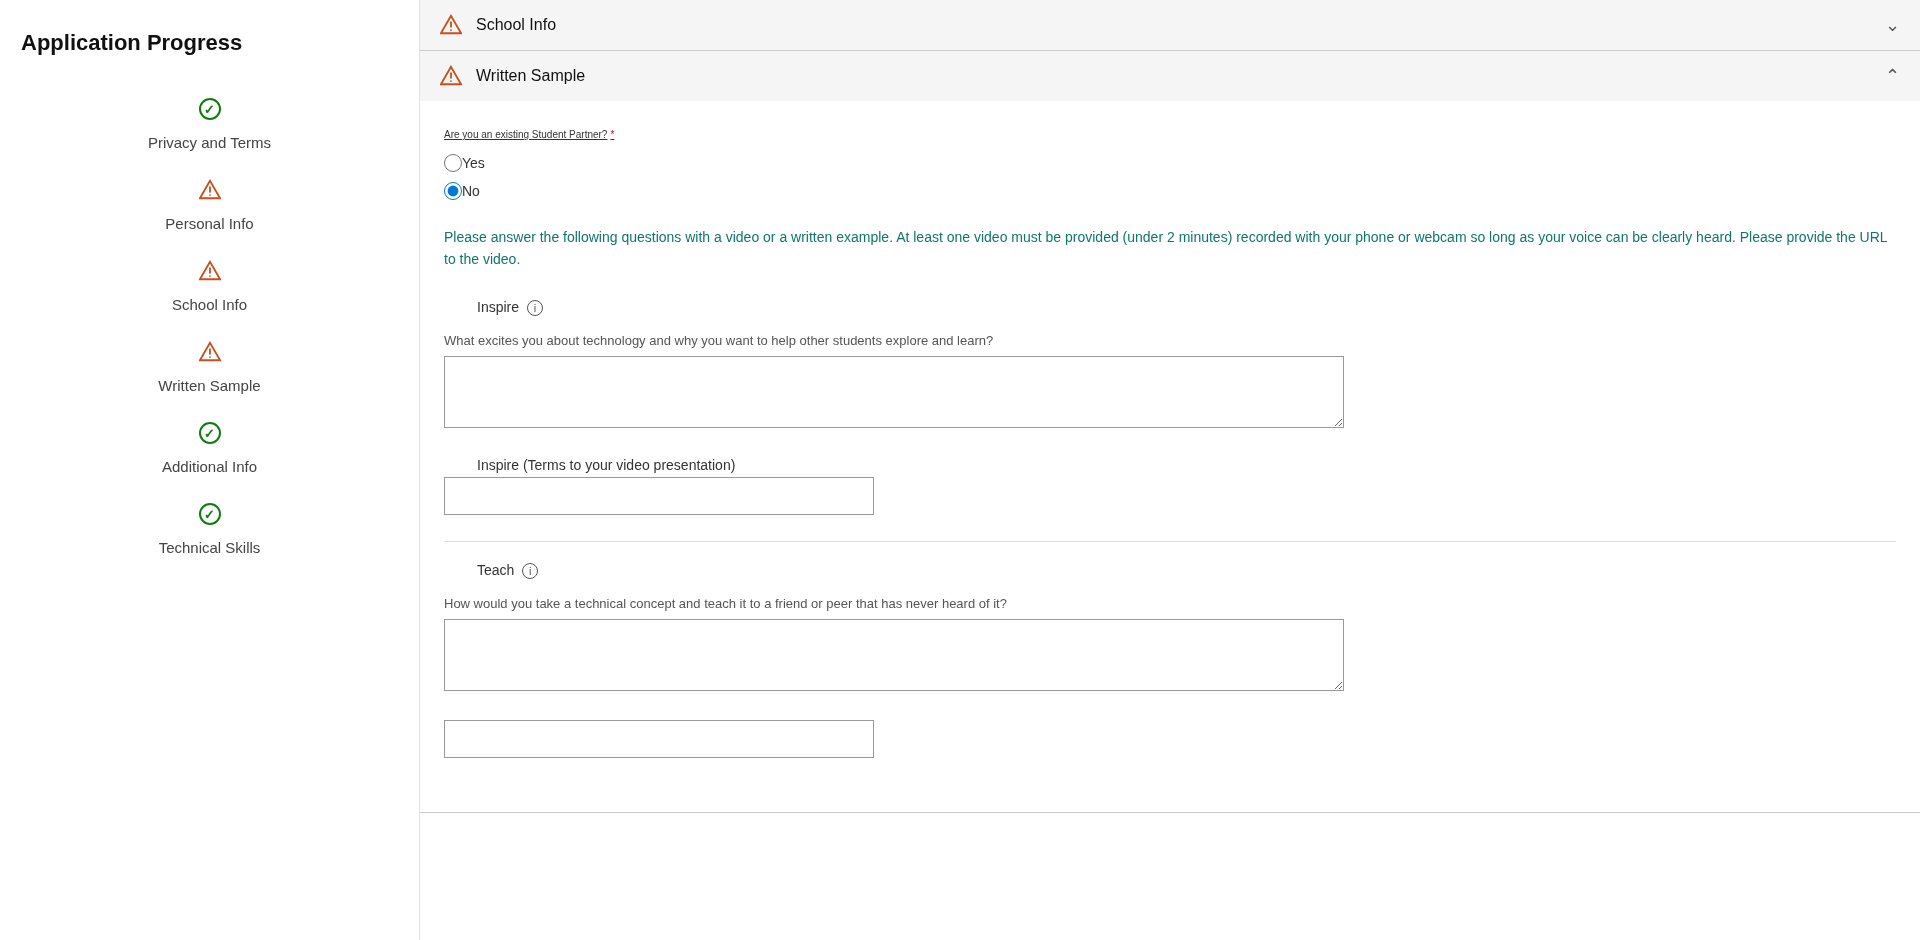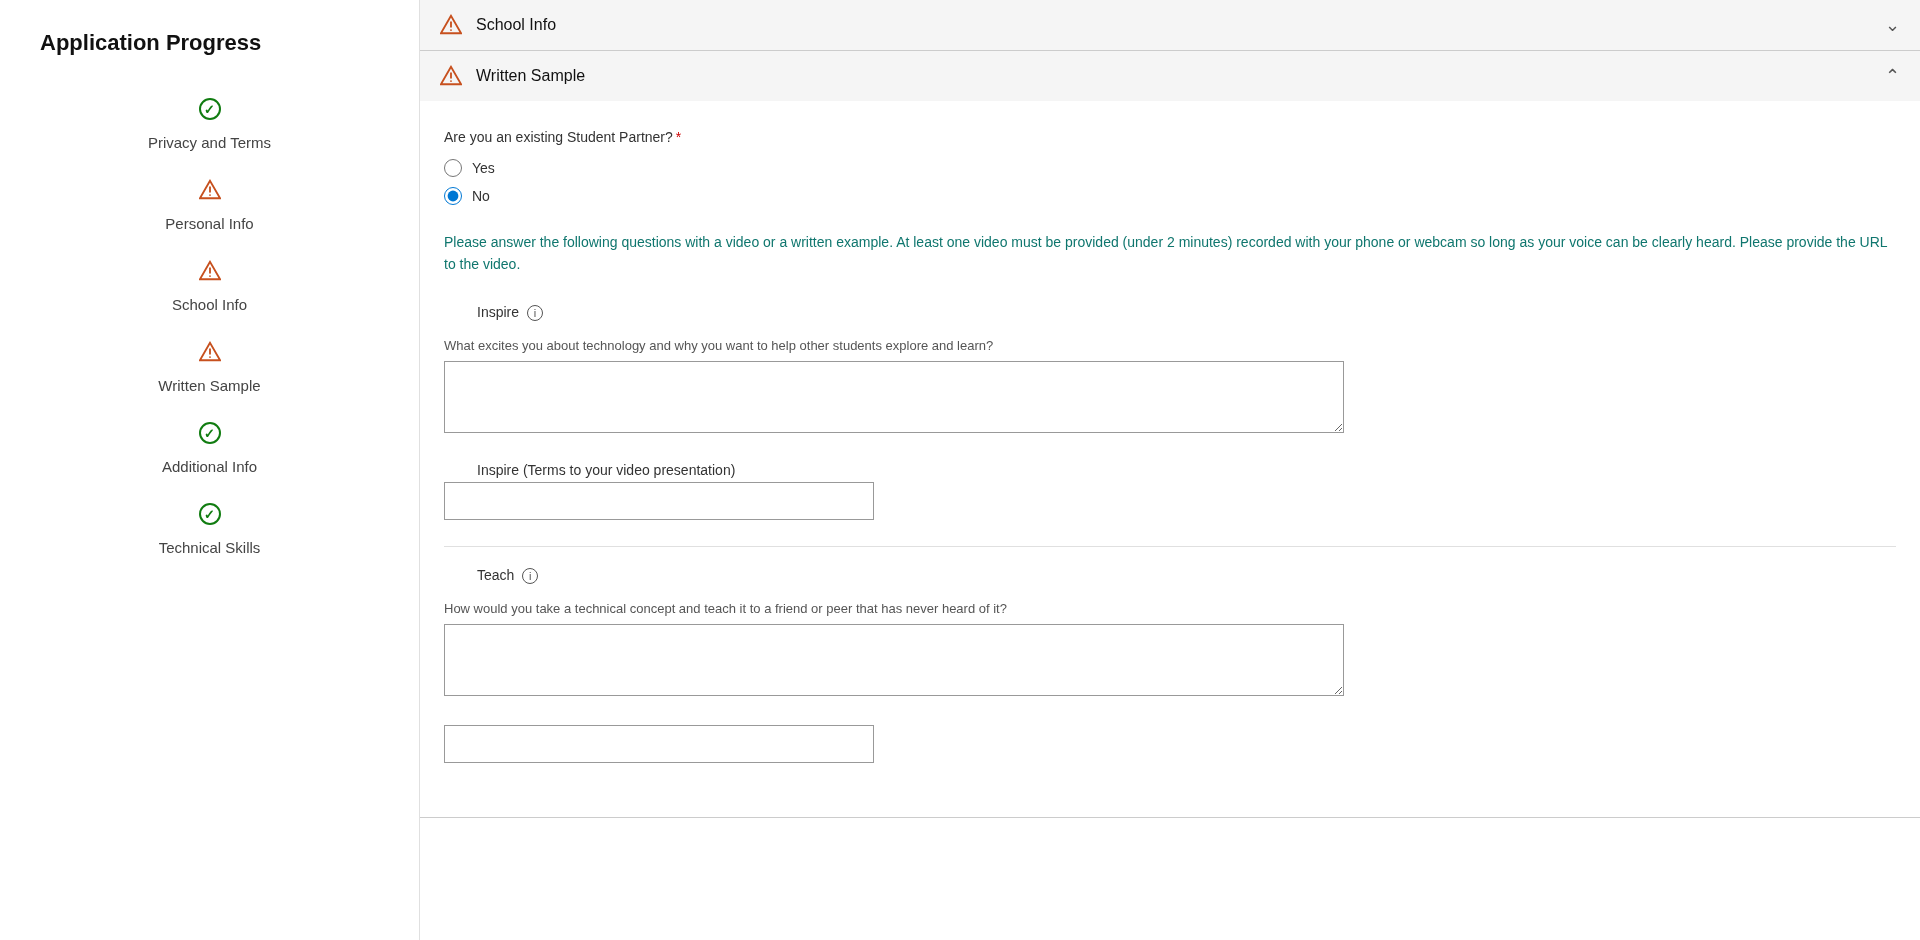--- a/index.html
+++ b/index.html
@@ -15,21 +15,21 @@
       font-size: 14px;
       display: flex;
       height: 940px;
       overflow: hidden;
     }
 
     
     .sidebar {
       width: 420px;
       min-width: 420px;
-      padding: 30px 40px;
+      padding: 30px 21px;
       background: #fff;
       border-right: 1px solid #e0e0e0;
     }
 
     .sidebar-title {
       font-size: 22px;
       font-weight: 700;
       margin-bottom: 28px;
       color: #111;
     }
@@ -120,41 +120,41 @@
       color: #555;
     }
 
     
     .accordion-content {
       padding: 28px 24px;
       background: #fff;
     }
 
     .question-label {
-      font-size: 14px;
+      font-size: 10px;
       color: #333;
       margin-bottom: 14px;
+      text-decoration: underline;
     }
 
     .required-star {
       color: #c00;
       margin-left: 3px;
     }
 
     .radio-group {
       display: flex;
       flex-direction: column;
       gap: 10px;
       margin-bottom: 22px;
     }
 
     .radio-option {
       display: flex;
       align-items: center;
-      gap: 10px;
       cursor: pointer;
     }
 
     .radio-option input[type="radio"] {
       width: 18px;
       height: 18px;
       cursor: pointer;
       accent-color: #0078d4;
     }
 

